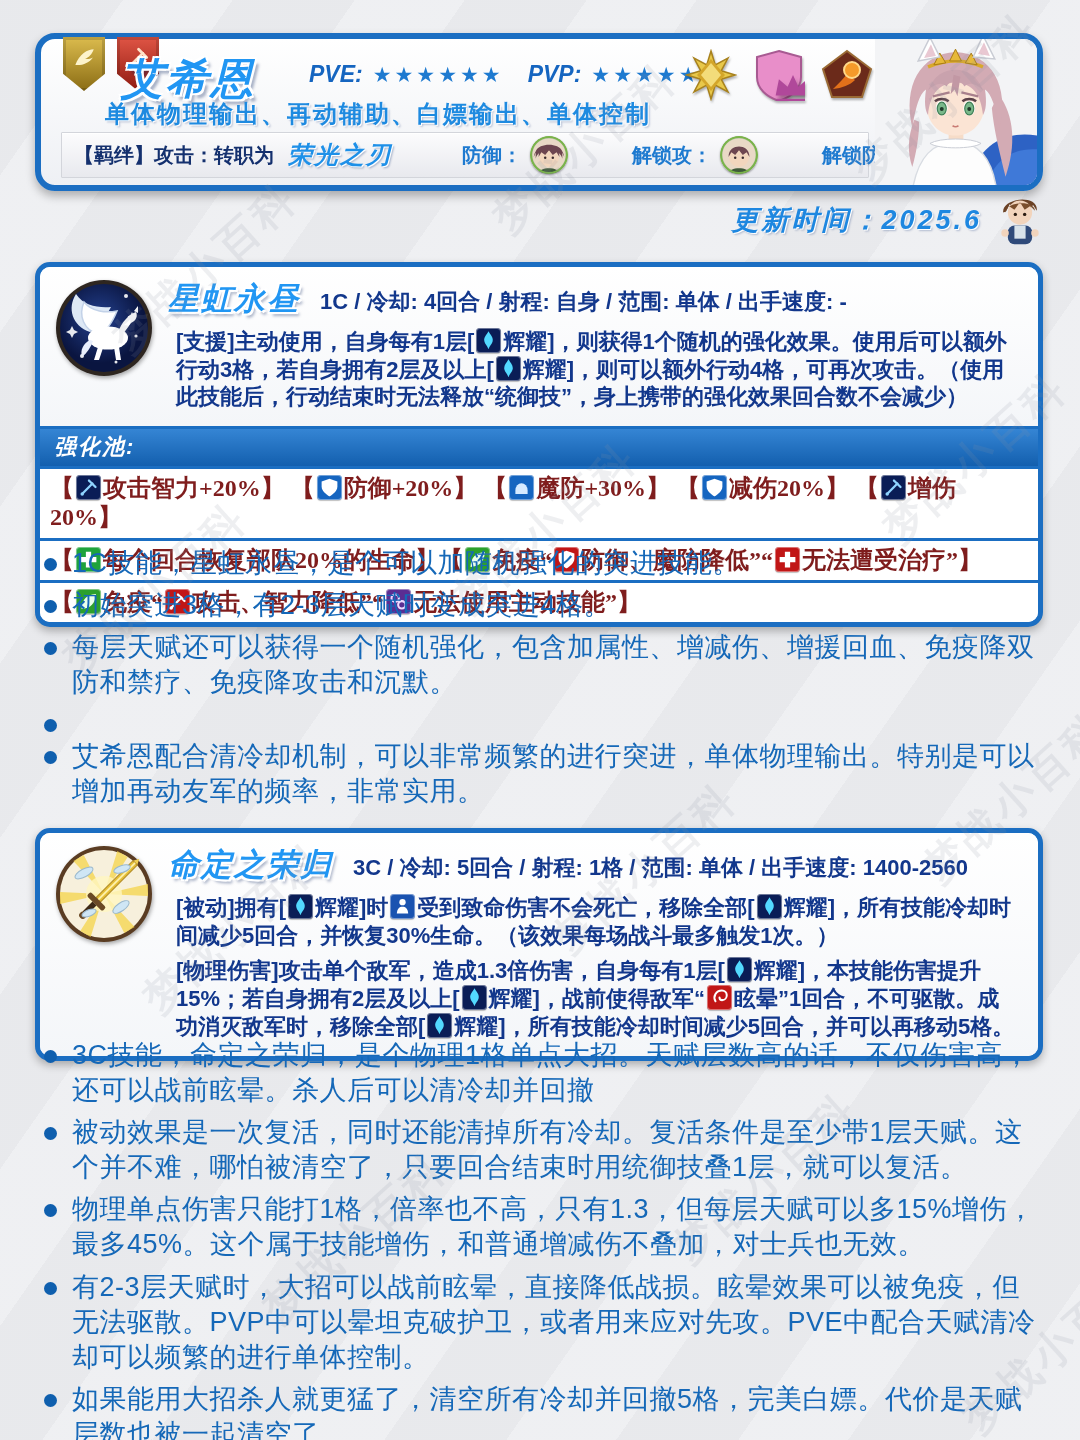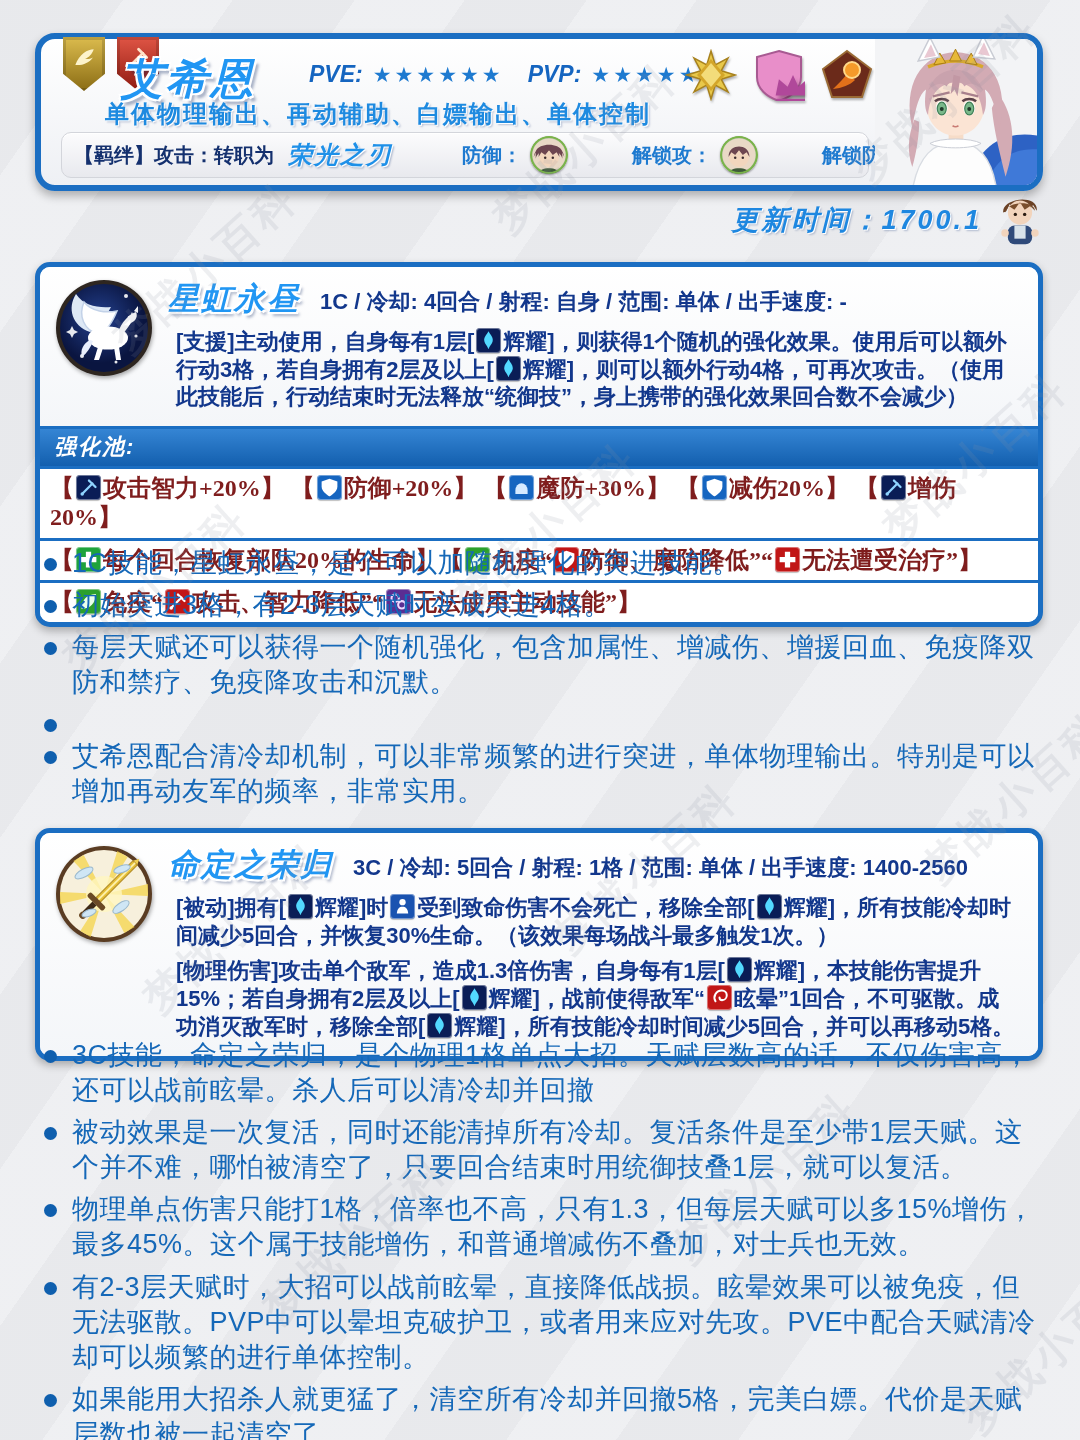--- a/index.html
+++ b/index.html
@@ -41,21 +41,21 @@
   .ratings{position:absolute;left:268px;top:22px;display:flex;align-items:center;gap:10px;}
   .r-label{font-size:23px;font-weight:800;color:#1565c0;font-style:italic;}
   .stars{font-size:21px;color:#1e7ad0;letter-spacing:3px;margin-right:14px;}
   .roles{
     position:absolute;left:64px;top:59px;font-size:24px;font-weight:800;color:#1e8ae0;letter-spacing:2px;
     text-shadow:1px 1px 0 #fff,2px 2px 2px rgba(0,40,110,.25);
   }
   .bond-bar{
     position:absolute;left:20px;top:93px;width:782px;height:44px;
     background:linear-gradient(#fcfcfd,#e8e9ee);
-    border:1px solid #d3d5db;border-radius:10px;
+    border:1px solid #d3d5db;border-radius:1px;
     display:flex;align-items:center;gap:8px;padding:0 12px;
     box-shadow:inset 0 1px 0 #fff;
   }
   .bond-prefix{font-size:20px;font-weight:800;color:#14306e;white-space:nowrap;}
   .bond-class{
     font-size:24px;font-weight:900;font-style:italic;color:#1e90e8;letter-spacing:2px;white-space:nowrap;
     text-shadow:1px 1px 0 #fff,2px 2px 2px rgba(0,40,110,.3);margin:0 6px;
   }
   .bond-label{font-size:20px;font-weight:800;color:#1e7ad0;white-space:nowrap;margin-left:8px;padding-left:48px;}
   .avatar{width:38px;height:38px;border-radius:50%;overflow:hidden;flex:none;box-shadow:0 1px 2px rgba(0,0,0,.4);}
@@ -311,21 +311,21 @@
         <polygon points="44,28 56,4 66,24" fill="#ffffff" stroke="#c9ccd4" stroke-width="1.5"></polygon>
         <polygon points="100,24 110,2 122,26" fill="#ffffff" stroke="#c9ccd4" stroke-width="1.5"></polygon>
         <polygon points="50,25 57,11 62,23" fill="#e9c8d2"></polygon>
         <polygon points="105,21 111,9 117,23" fill="#e9c8d2"></polygon>
         <path d="M56 112 C66 106 98 106 108 112 C100 118 64 118 56 112 Z" fill="#fff" stroke="#c9ccd4" stroke-width="1"></path>
       </svg>
     </div>
   </section>
 
   <div class="update-row">
-    <span class="update-text">更新时间：1700.1</span>
+    <span class="update-text">更新时间：2025.6</span>
     <span class="mascot">
       <svg viewBox="0 0 60 64">
         <path d="M12 24 C10 8 50 4 48 22 L44 16 L39 22 L33 12 L26 21 L19 15 L15 23 Z" fill="#6b4226"></path>
         <circle cx="30" cy="24" r="13" fill="#f2d4bc"></circle>
         <path d="M14 24 C14 12 46 10 46 22 L41 17 L35 21 L30 13 L24 21 L18 17 Z" fill="#7a4e2c"></path>
         <circle cx="25" cy="26" r="1.8" fill="#2b1c12"></circle>
         <circle cx="35" cy="26" r="1.8" fill="#2b1c12"></circle>
         <rect x="17" y="38" width="26" height="20" rx="7" fill="#2f4a7a"></rect>
         <rect x="24" y="38" width="12" height="14" fill="#d8e2ea"></rect>
         <circle cx="14" cy="46" r="4" fill="#f2d4bc"></circle>

